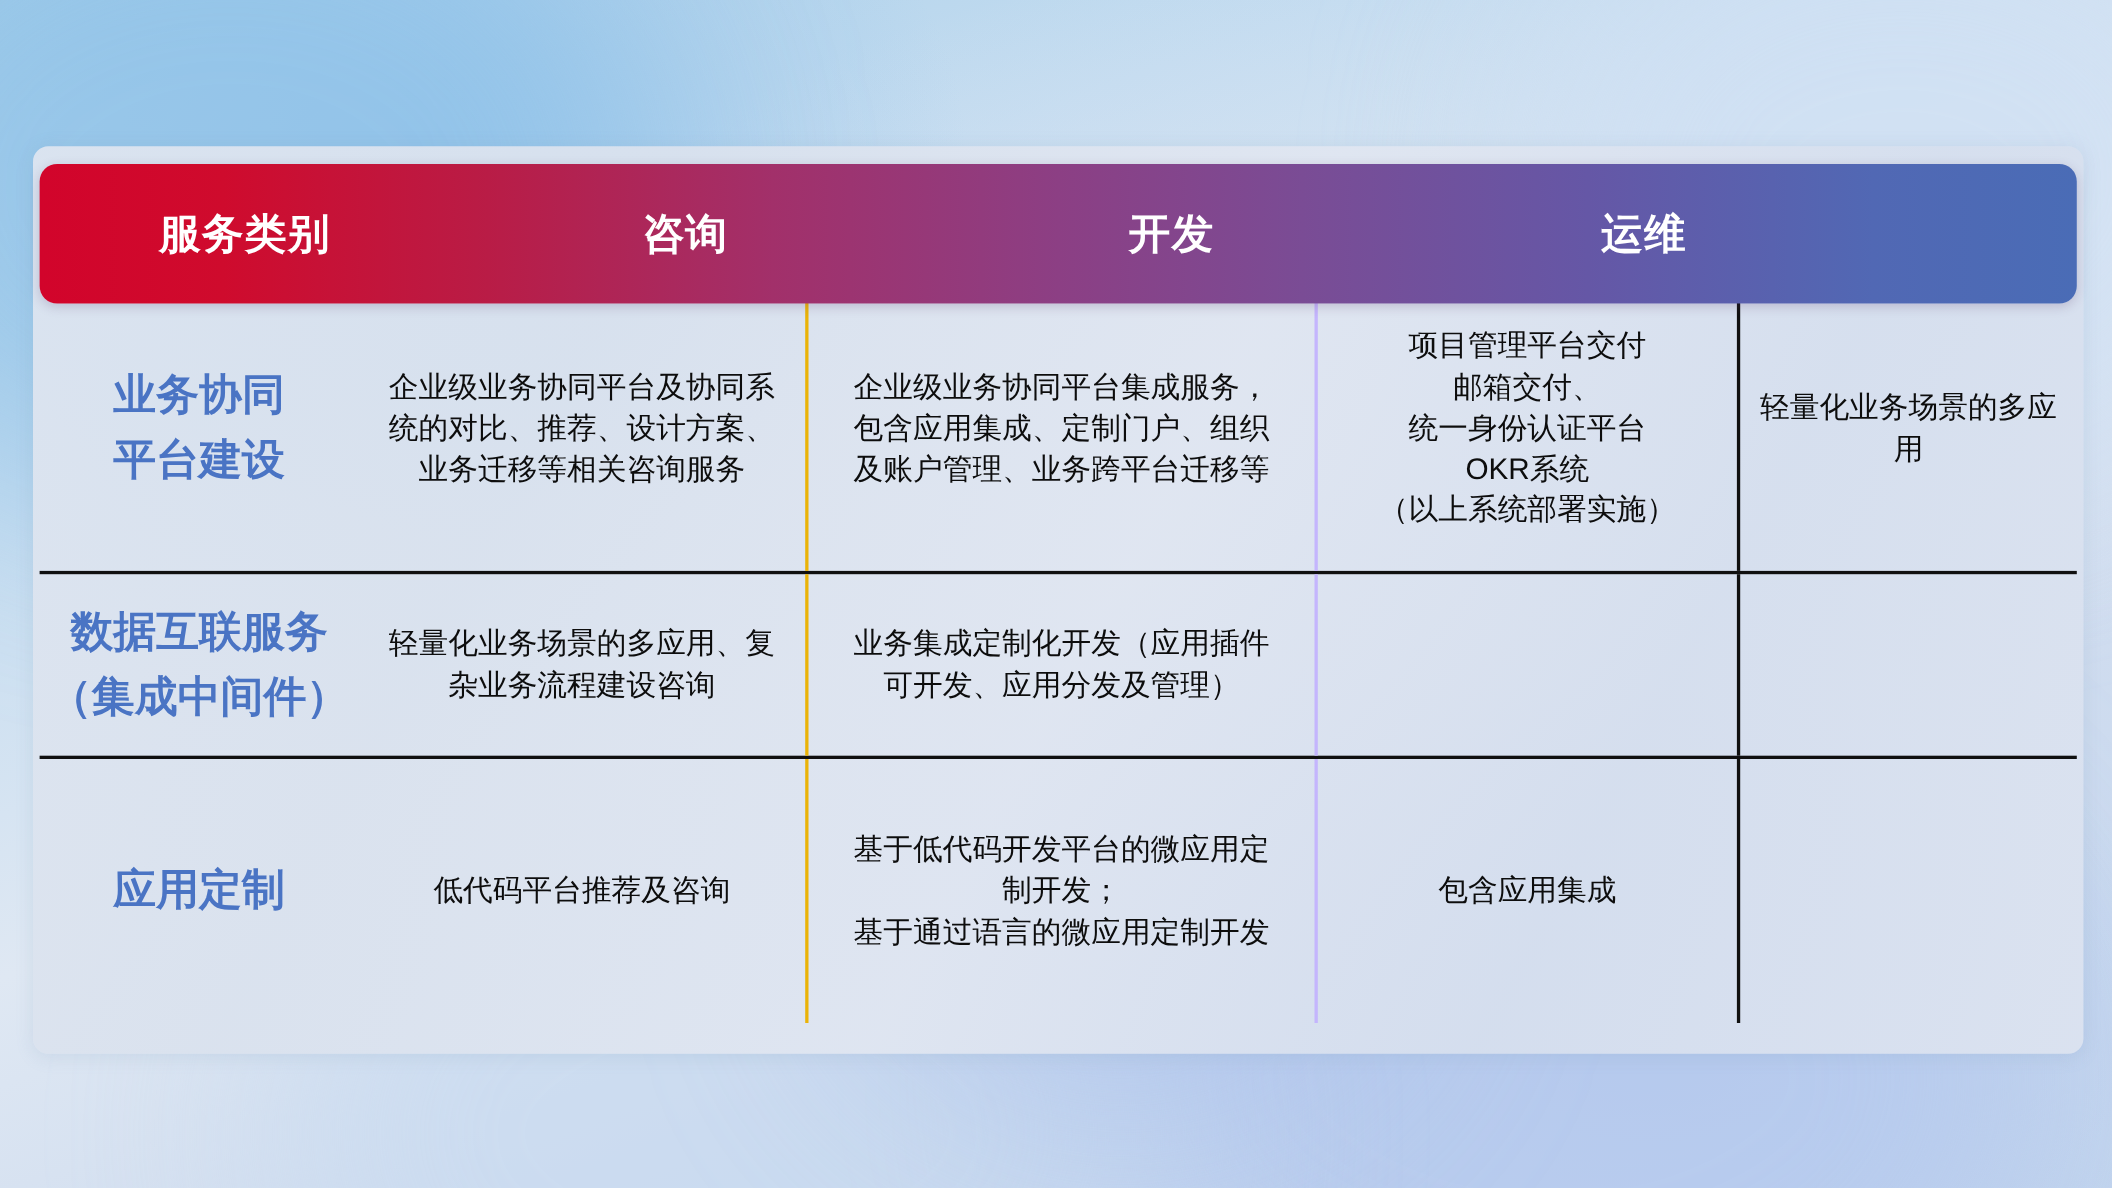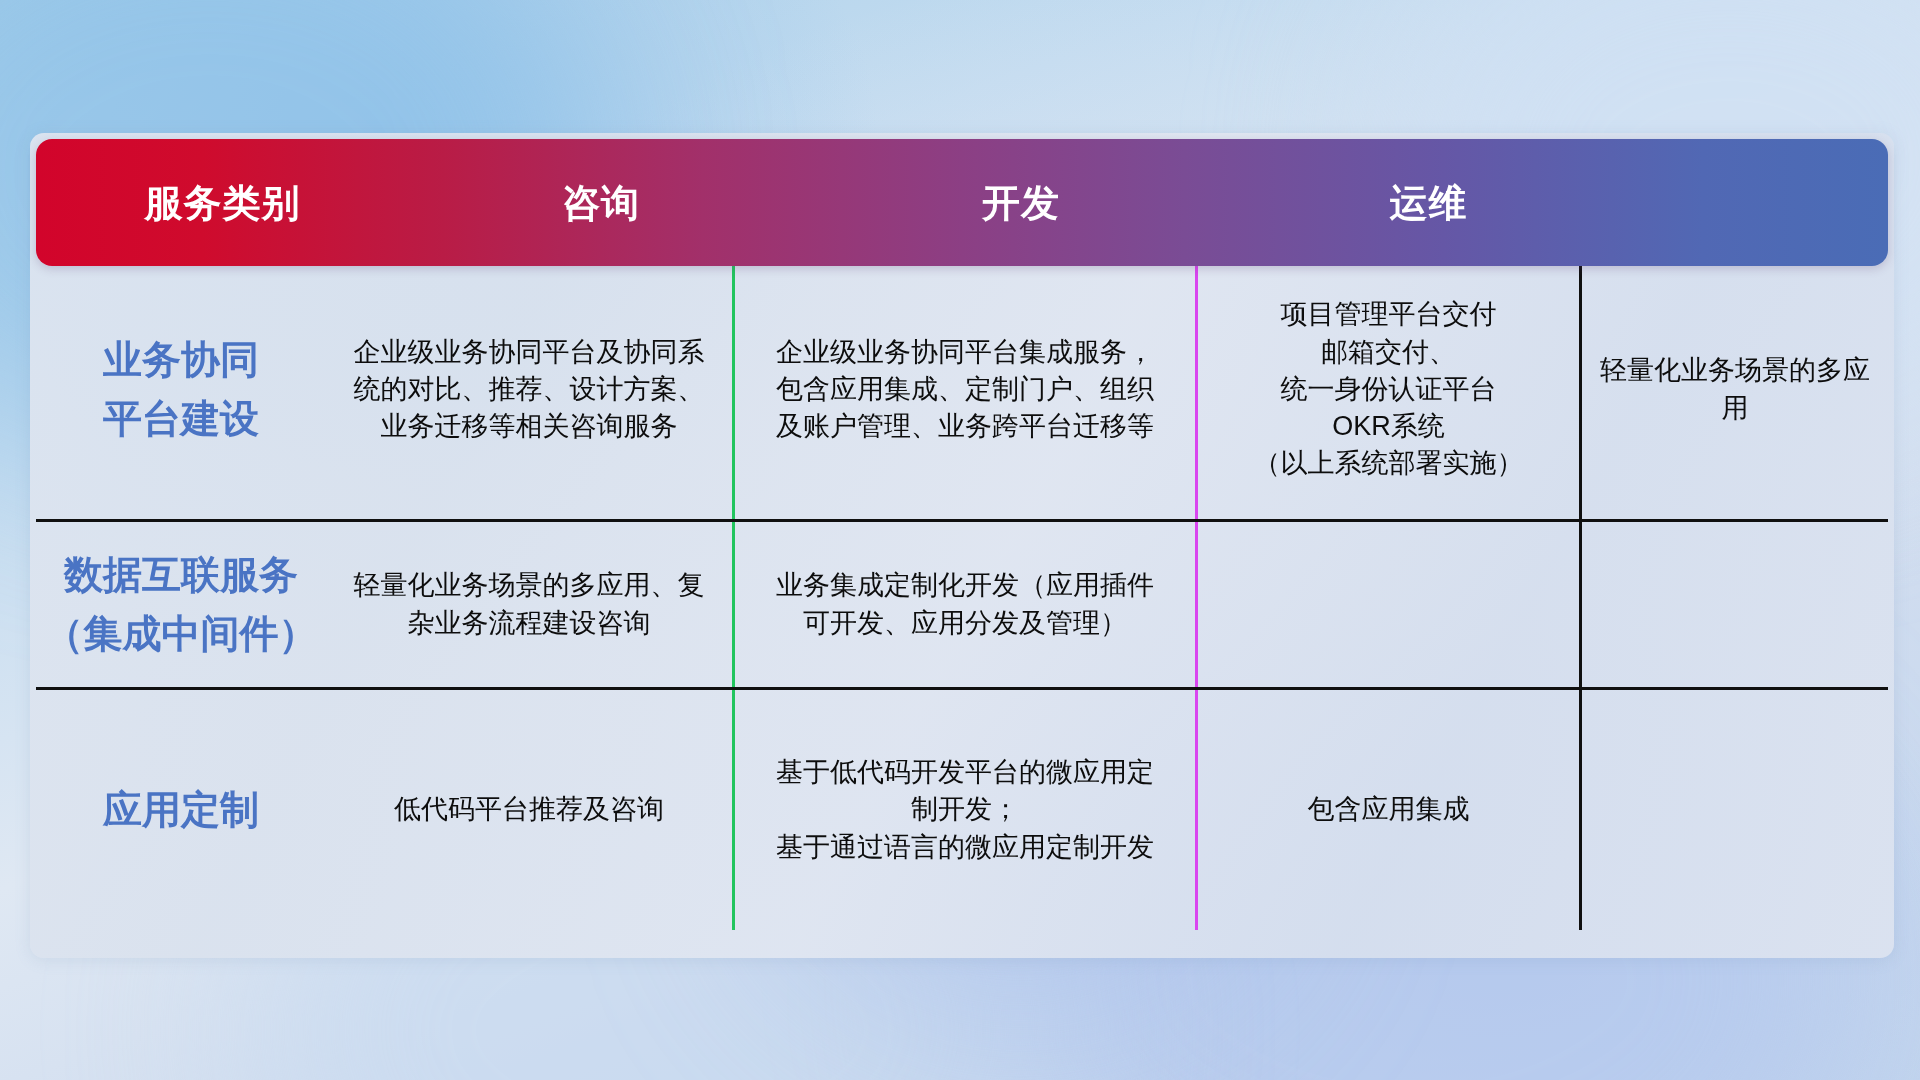--- a/index.html
+++ b/index.html
@@ -60,38 +60,39 @@
         rgba(224,230,241,0.94) 52%,
         rgba(214,223,238,0.94) 76%,
         rgba(220,227,240,0.94) 100%);
     box-shadow: 0 2px 16px rgba(110,140,180,0.16);
   }
 
   
   .header-row {
     position: absolute;
     left: 6px;
-    top: 6px;
+    top: 16px;
     width: 1852px;
     height: 127px;
     border-radius: 16px;
     background: linear-gradient(90deg,
         #d2042b 0%,
         #cf0b2d 9%,
         #b91c46 22%,
         #a2306a 36%,
         #8c3f84 50%,
         #7a4c95 62%,
         #6557a6 76%,
         #5168b4 90%,
         #4a6cb6 100%);
     display: flex;
     align-items: center;
     z-index: 3;
     box-shadow: 0 3px 10px rgba(90,60,110,0.22);
+    gap: 22px;
   }
   .header-cell {
     color: #ffffff;
     font-weight: bold;
     font-size: 38px;
     text-align: center;
     letter-spacing: 1px;
     line-height: 1;
     user-select: none;
   }
@@ -133,22 +134,22 @@
   }
   .c-cat {
     width: 290px;
     color: #4a74c4;
     font-weight: bold;
     font-size: 39px;
     line-height: 1.5;
     padding: 0 6px;
   }
   .c-consult { width: 406px; }
-  .c-dev     { width: 463px; border-left: 3px solid #22c55e; }
-  .c-deliver { width: 384px; border-left: 3px solid #d946ef; }
+  .c-dev     { width: 463px; border-left: 3px solid #eab308; }
+  .c-deliver { width: 384px; border-left: 3px solid #c4b5fd; }
   .c-ops     { width: 309px; border-left: 3px solid #101010; }
 </style>
 </head>
 <body>
 
 <div class="bg-blob blob-a"></div>
 <div class="bg-blob blob-b"></div>
 <div class="bg-blob blob-c"></div>
 <div class="bg-blob blob-d"></div>
 <div class="bg-blob blob-e"></div>

